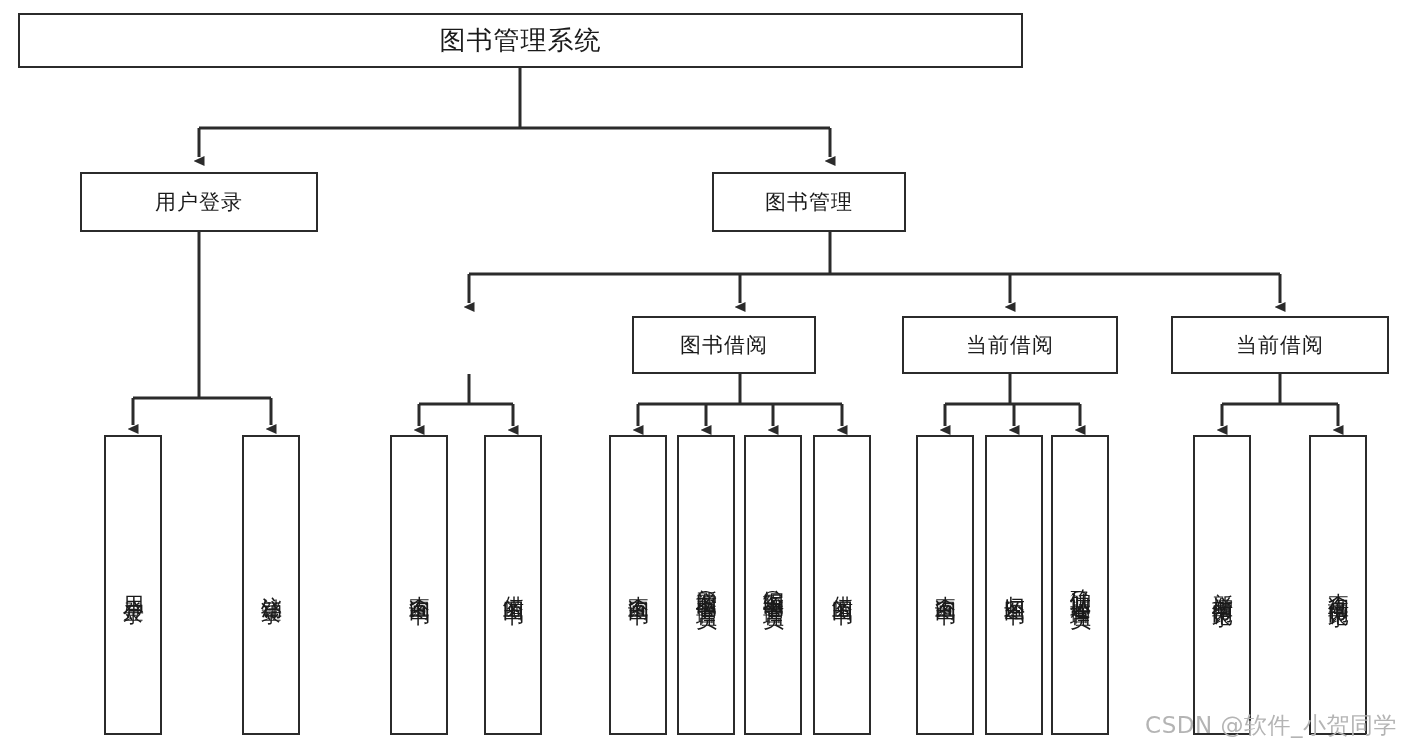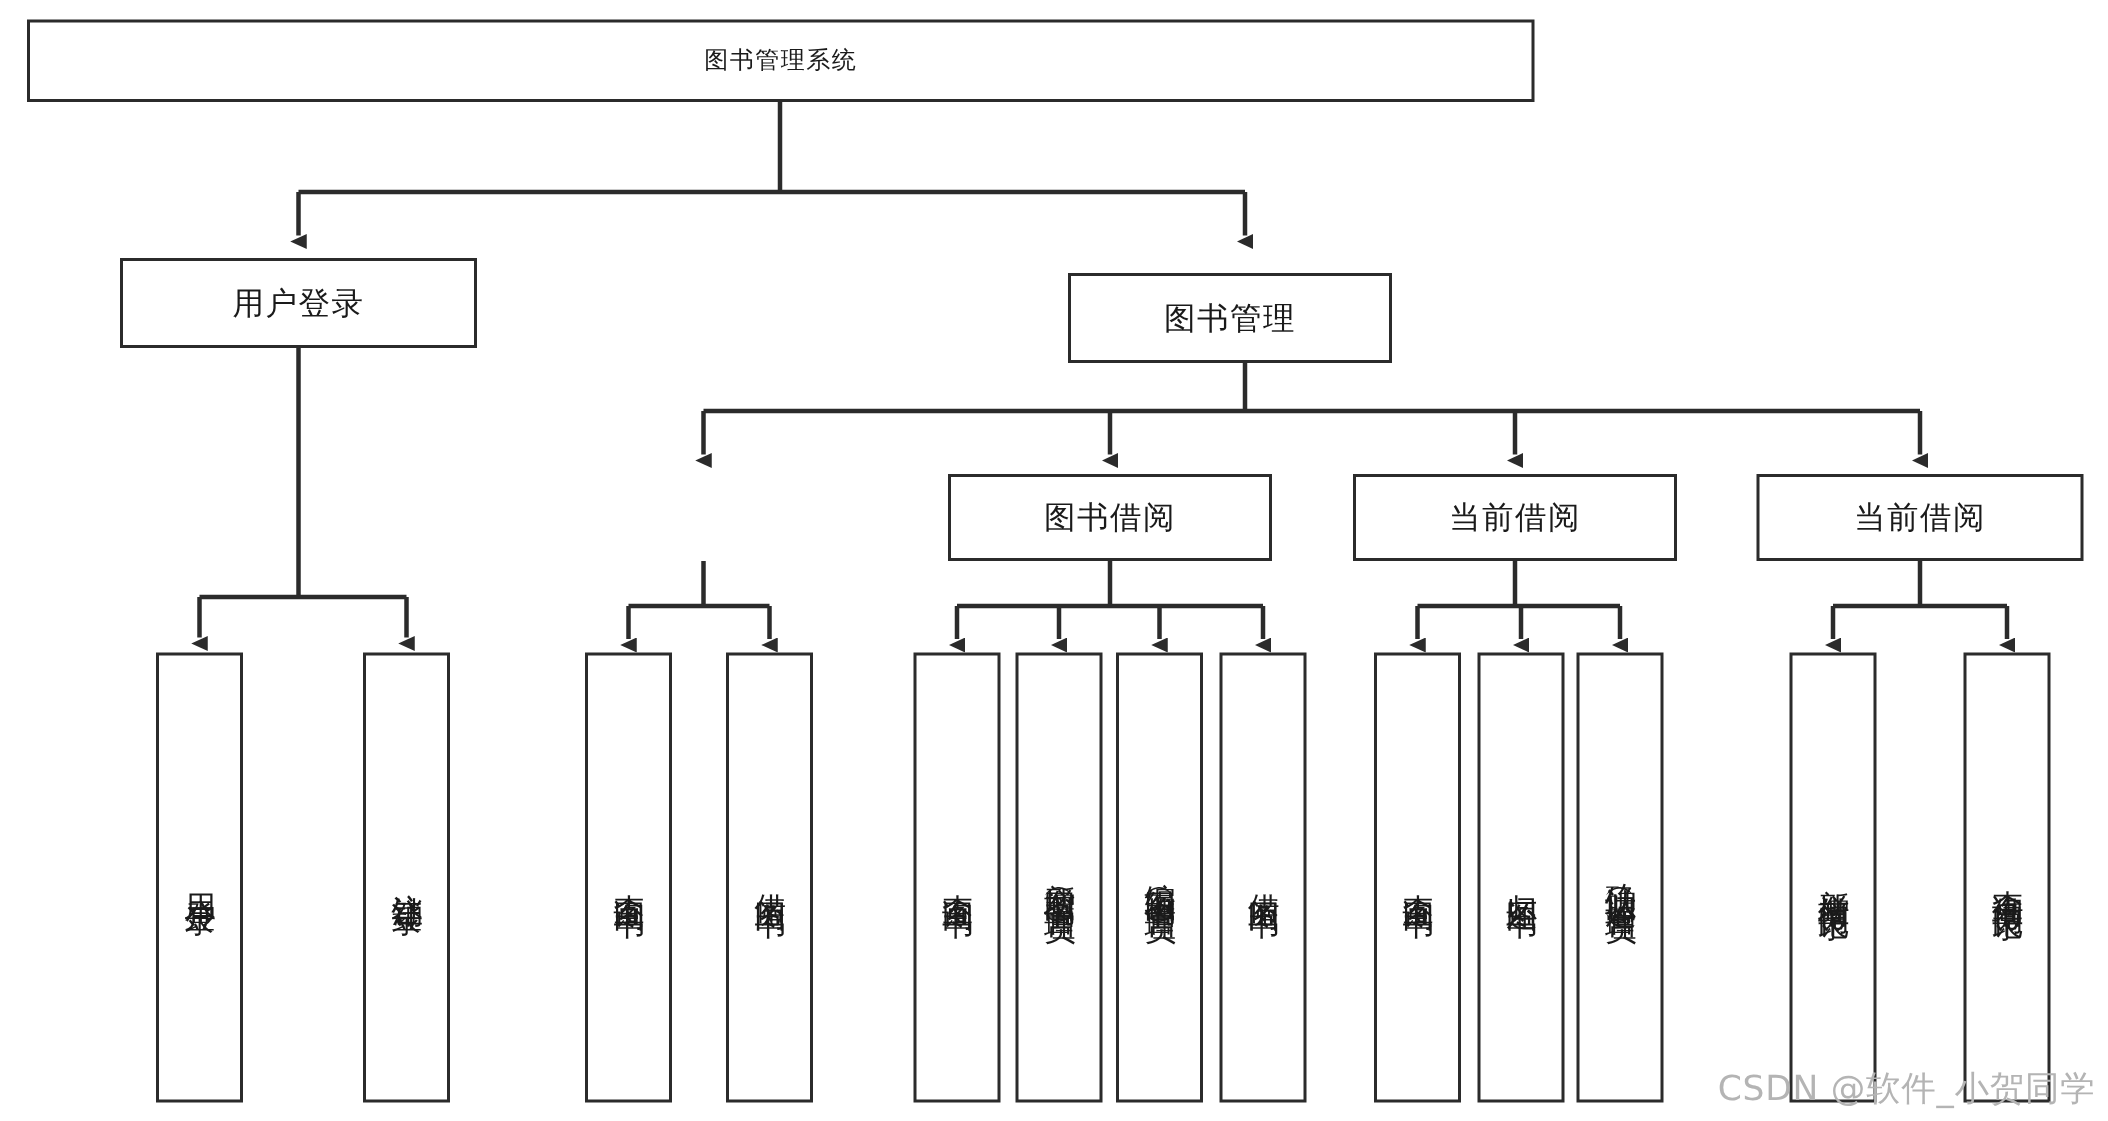--- a/index.html
+++ b/index.html
@@ -42,21 +42,21 @@
   .node.vert {
     writing-mode: vertical-rl;
     text-orientation: upright;
     font-size: 21px;
     letter-spacing: 3px;
     line-height: 1;
     padding: 6px 0;
     text-align: center;
   }
   .node.root {
-    font-size: 16px;
+    font-size: 26px;
   }
   .watermark {
     position: absolute;
     right: 8px;
     bottom: 6px;
     font-size: 23px;
     color: #b4b4b4;
     letter-spacing: 0.5px;
     white-space: nowrap;
     z-index: 5;
@@ -123,26 +123,26 @@
   </svg>
 
   <div class="node horiz root" style="left:18px; top:13px; width:1005px; height:55px;">
     <span>图书管理系统</span>
   </div>
 
   <div class="node horiz" style="left:80px; top:172px; width:238px; height:60px;">
     <span>用户登录</span>
   </div>
 
-  <div class="node horiz" style="left:712px; top:182px; width:216px; height:60px;text-align:right;">
+  <div class="node horiz" style="left:712px; top:172px; width:194px; height:60px;text-align:right;">
     <span>图书管理</span>
   </div>
 
 
-  <div class="node horiz" style="left:632px; top:316px; width:216px; height:58px;">
+  <div class="node horiz" style="left:632px; top:316px; width:184px; height:58px;">
     <span>图书借阅</span>
   </div>
 
   <div class="node horiz" style="left:902px; top:316px; width:216px; height:58px;">
     <span>当前借阅</span>
   </div>
 
   <div class="node horiz" style="left:1171px; top:316px; width:218px; height:58px;">
     <span>当前借阅</span>
   </div>

